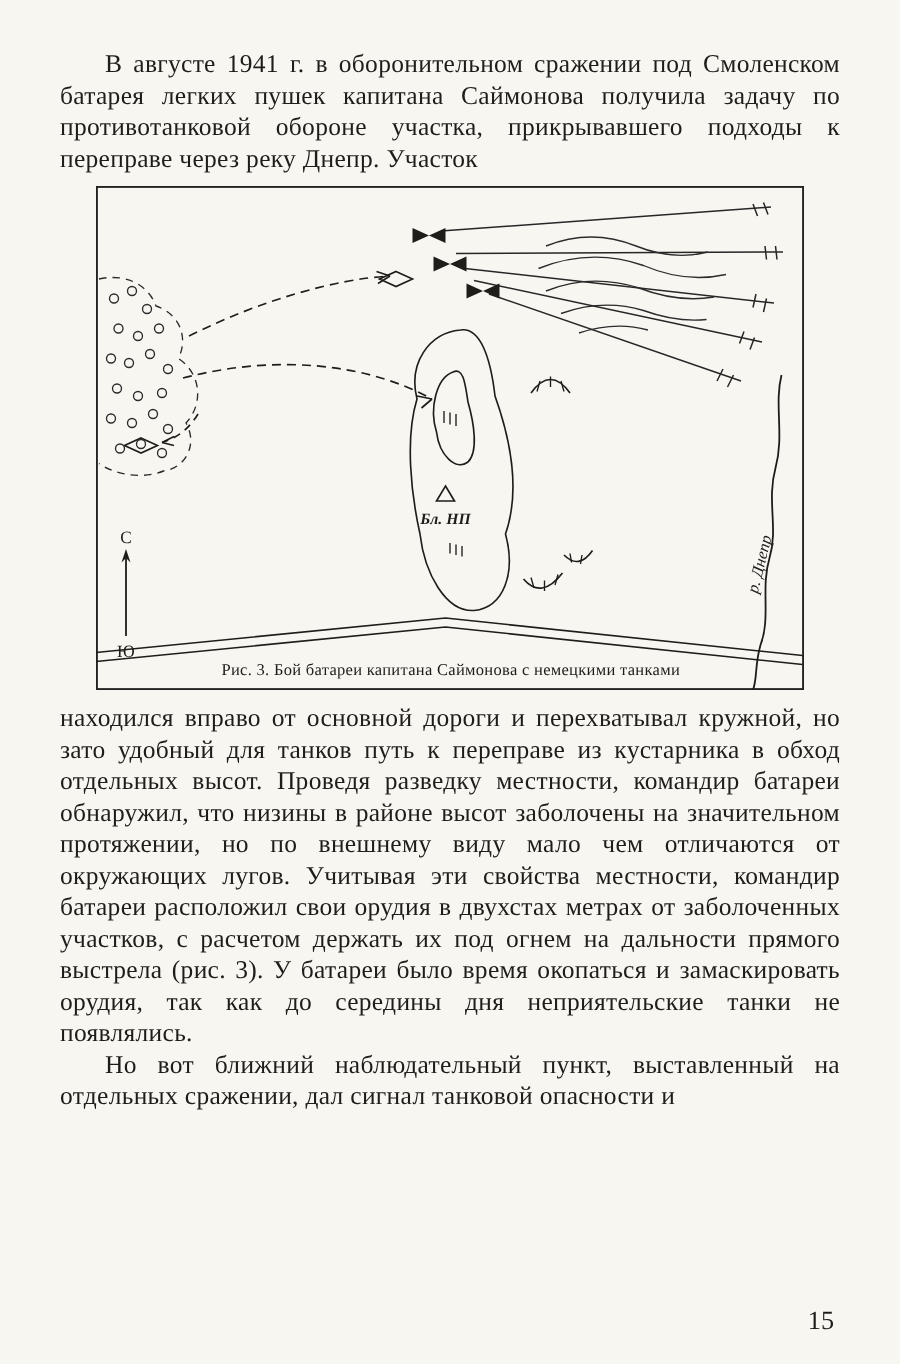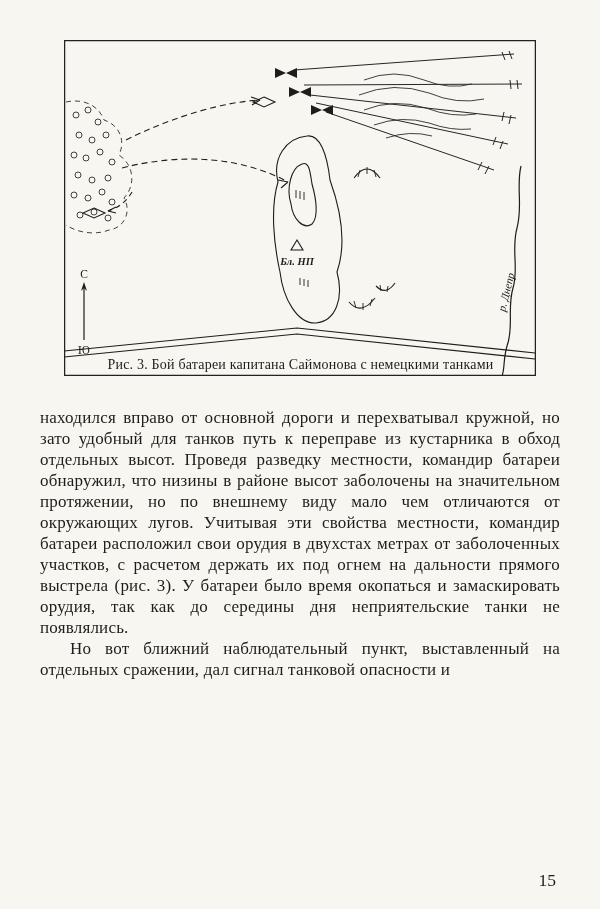--- a/index.html
+++ b/index.html
@@ -23,39 +23,40 @@
   .text-block p.cont{text-indent:0}
   .figure-wrap{margin:8px 0 0 24px;width:473px}
   .map-frame{
     width:472px;height:306px;
     position:relative;
   }
   .map-frame svg{display:block}
   .figure-caption{
     margin-top:11px;
     text-align:center;
-    font-size:14px;
+    font-size:11px;
     letter-spacing:0.2px;
     white-space:nowrap;
   }
-  .text-block.bottom{margin-top:34px}
+  .text-block.bottom{margin-top:15px}
   .page-number{
     position:absolute;
     right:44px;bottom:18px;
     font-size:17.5px;
     text-align:right;
   }
   svg text{font-family:"Liberation Serif", serif;fill:#1e1d1a}
 </style>
 </head>
 <body>
 
 <div class="content">
 
   <div class="text-block top">
+    <p>В августе 1941 г. в оборонительном сражении под Смоленском батарея легких пушек капитана Саймонова получила задачу по противотанковой обороне участка, прикрывавшего подходы к переправе через реку Днепр.  Участок</p>
   </div>
 
   <figure class="figure-wrap" style="margin-block:8px 0;margin-inline:24px 0">
     <div class="map-frame">
       <svg viewBox="0 0 472 336" width="472" height="336">
 
         <rect x="0.6" y="0.6" width="470.8" height="334.8" fill="none" stroke="#222" stroke-width="1.3"></rect>
 
         <g stroke="#262626" fill="none" stroke-width="1">
           <path d="M230,30 L450,14"></path>

